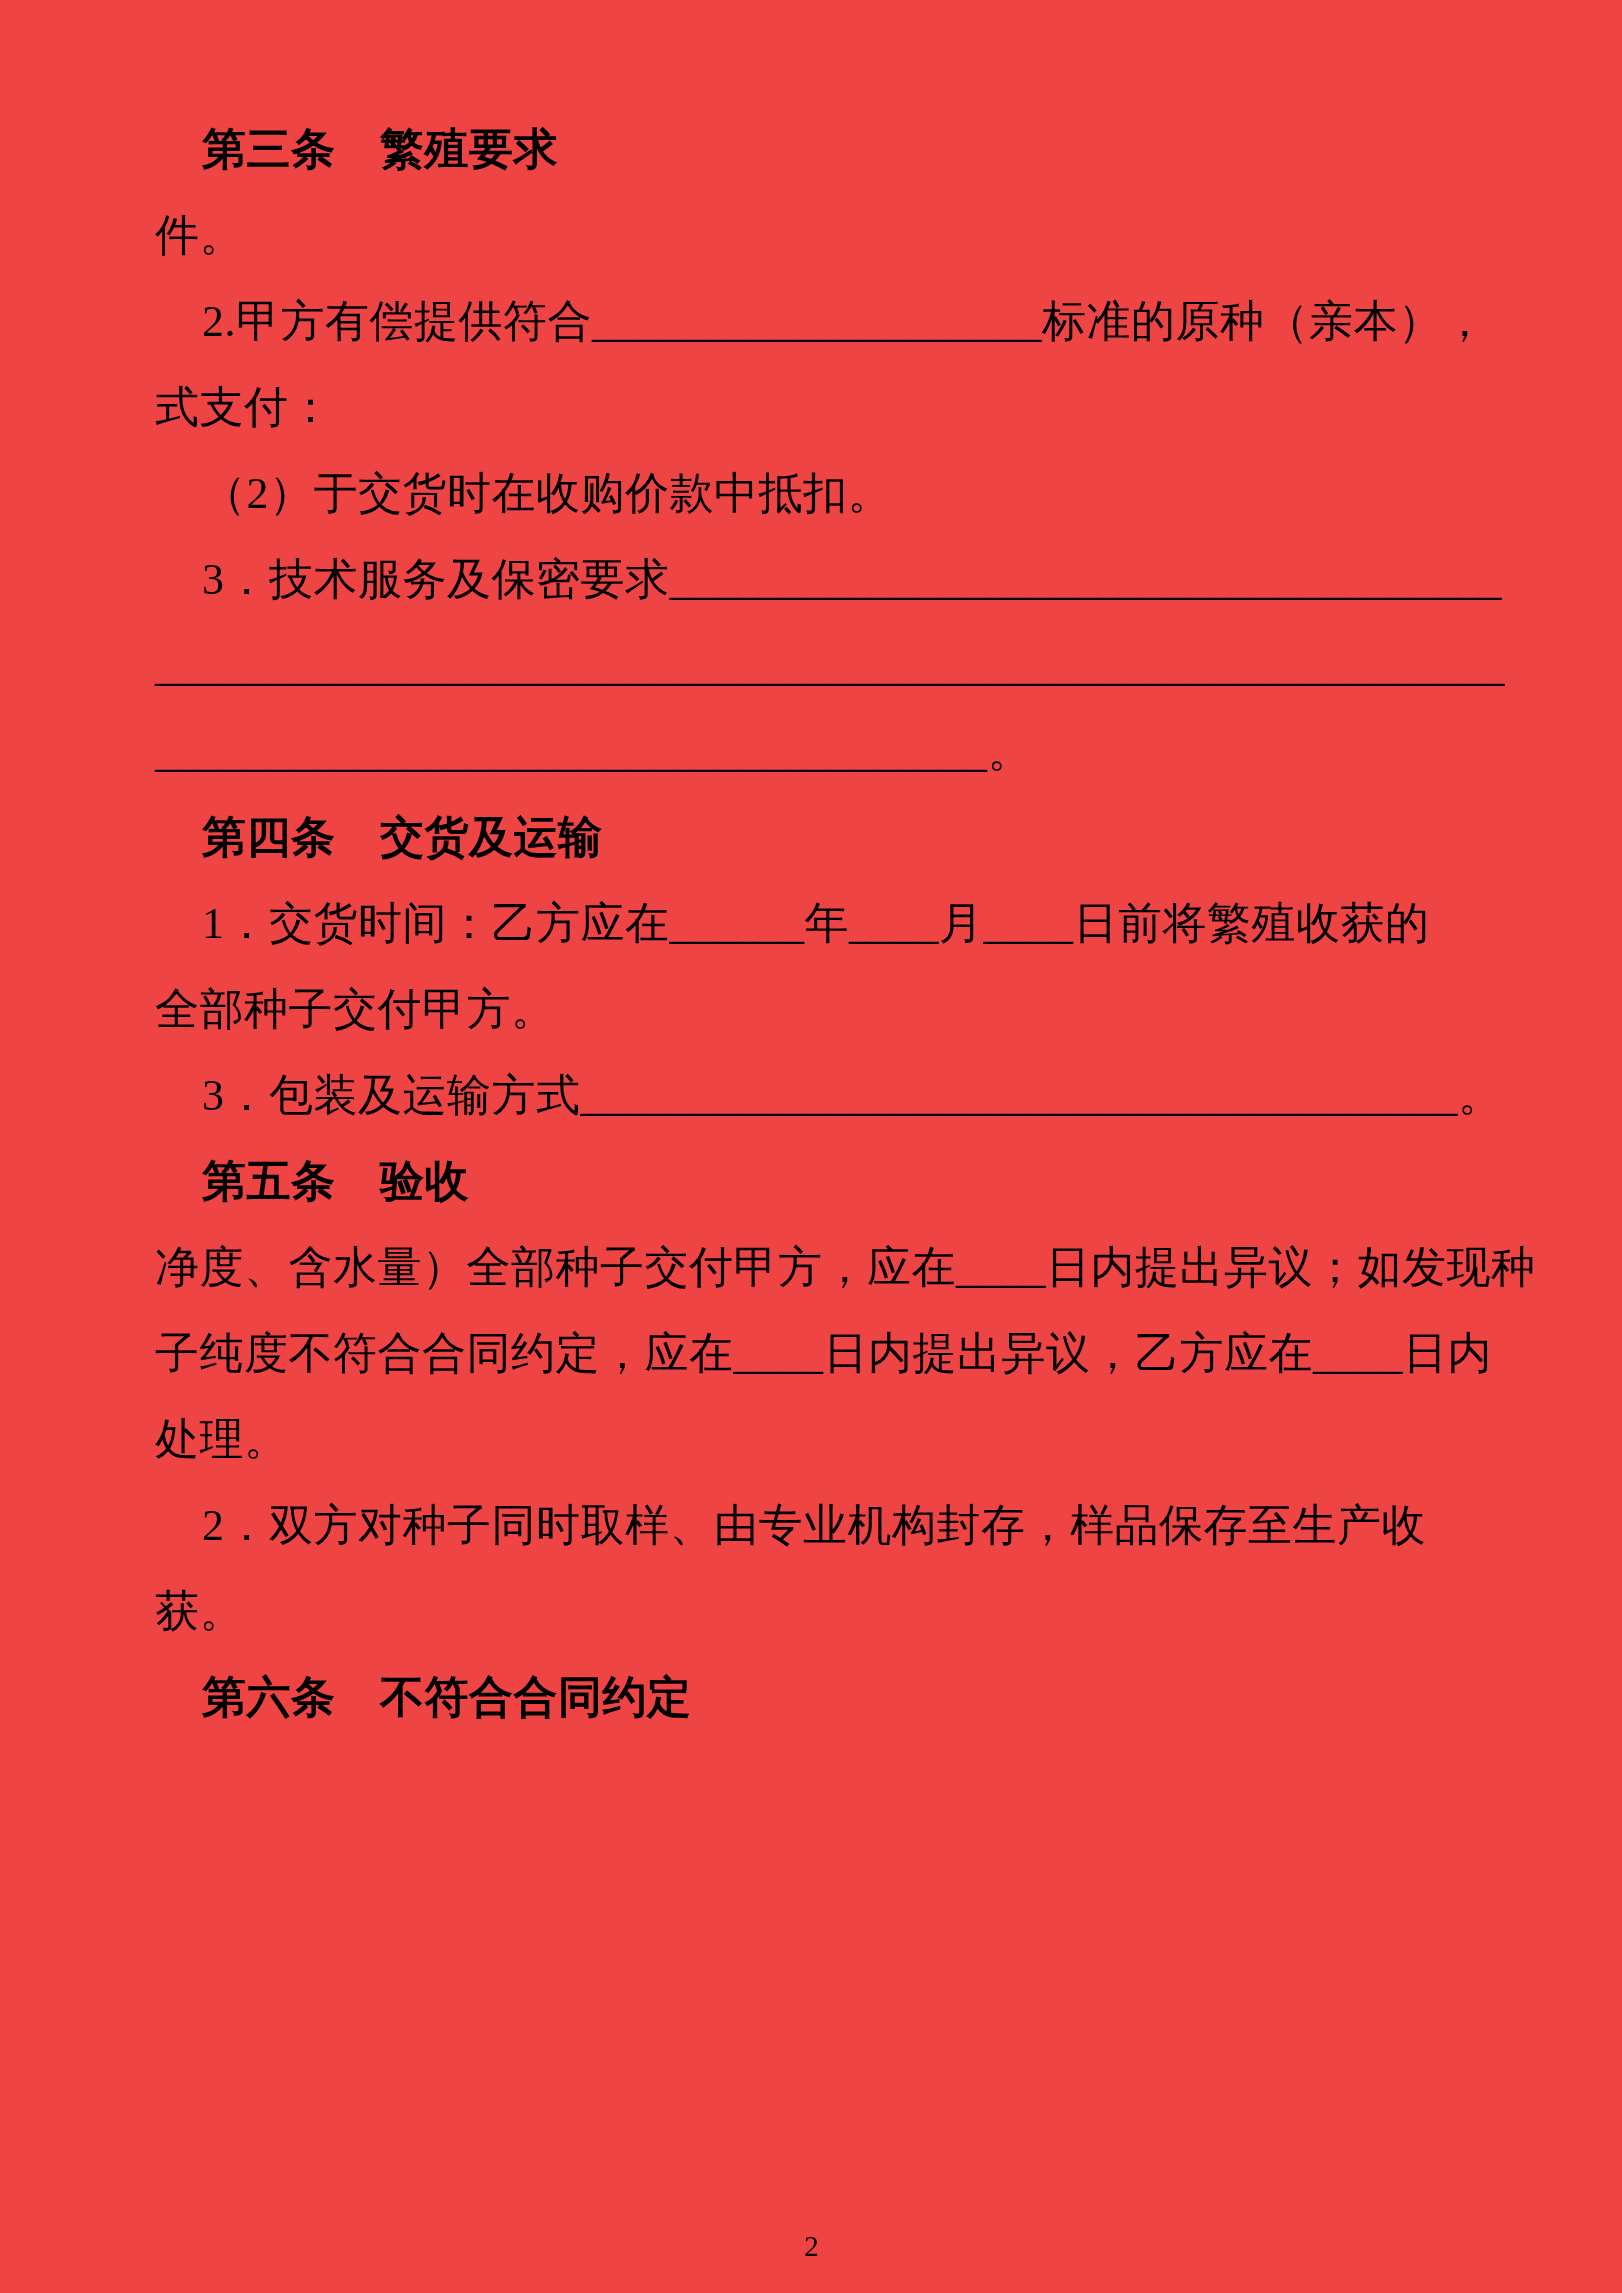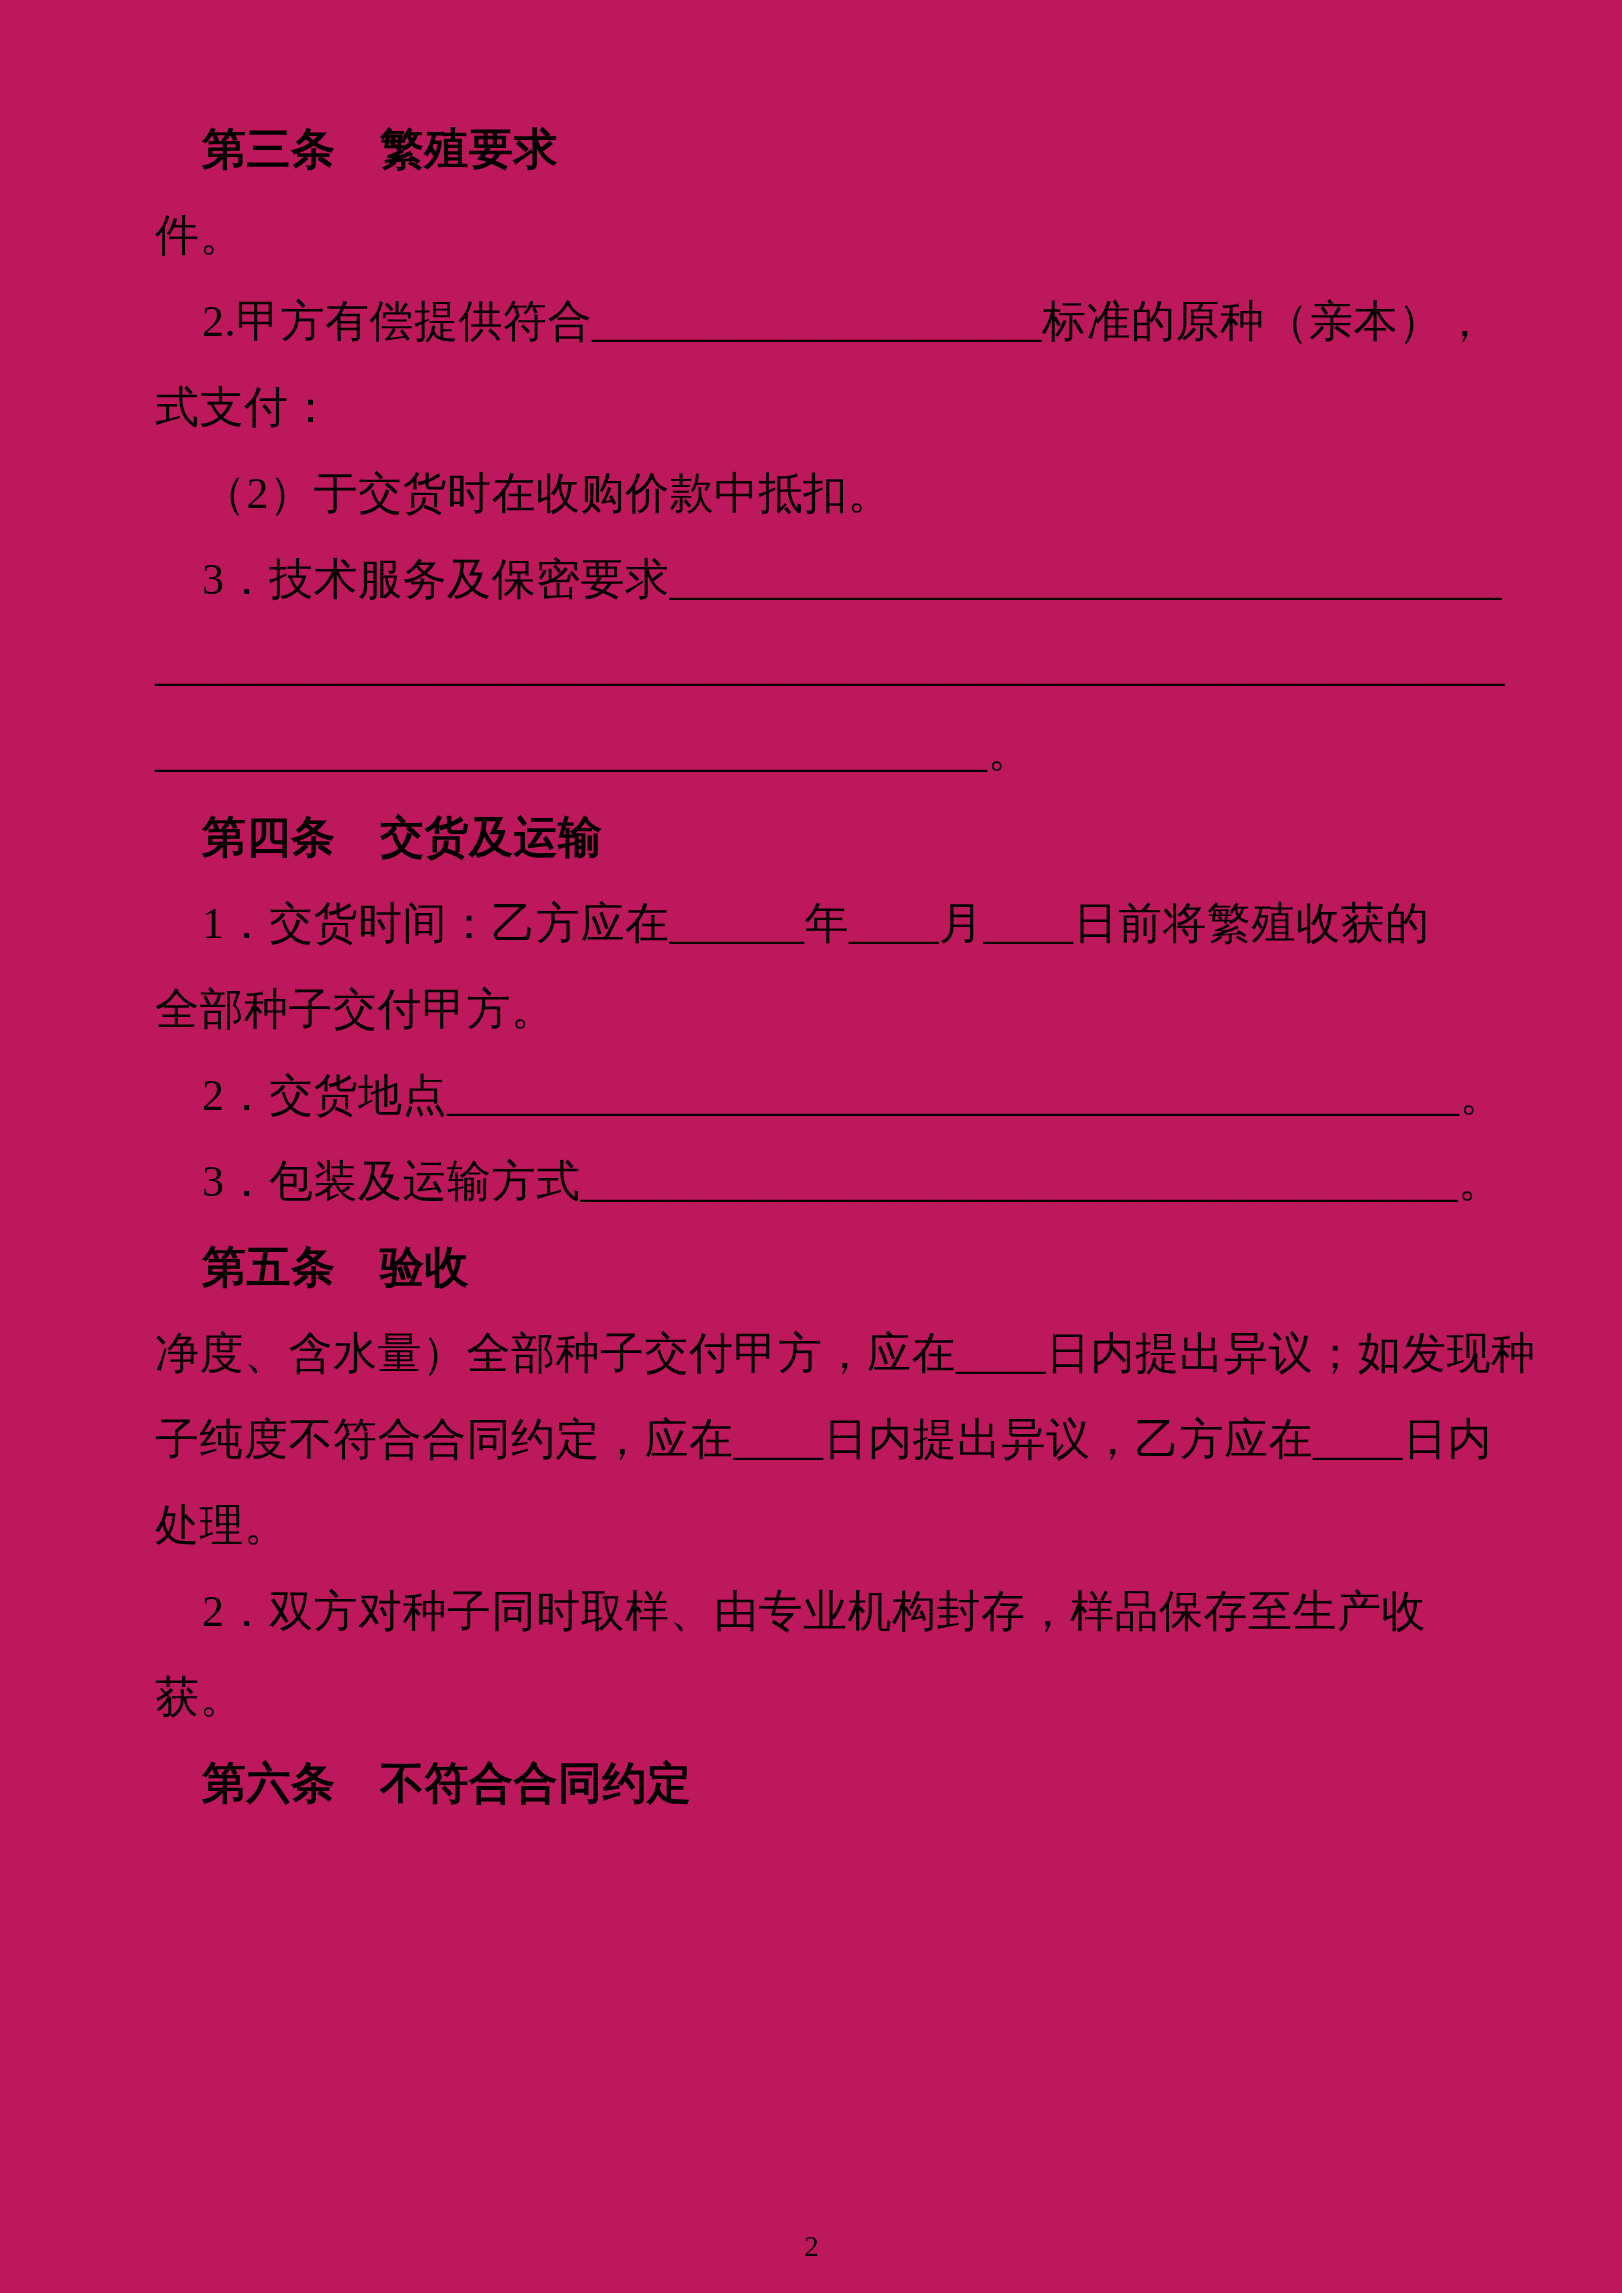--- a/index.html
+++ b/index.html
@@ -11,21 +11,21 @@
     height: 2294px;
     background: #ffffff;
     color: #000000;
     font-family: "Liberation Serif", "DejaVu Serif", serif;
     position: relative;
     overflow: hidden;
   }
   .page {
     position: absolute;
     inset: 0;
-    background: #be185d;
+    background: #ef4444;
   }
   .content {
     position: absolute;
     left: 155px;
     top: 107px;
     width: 1316px;
   }
   .line {
     font-size: 44px;
     line-height: 86px;
@@ -63,21 +63,20 @@
       <div class="line cont">件。</div>
       <div class="line first">2.甲方有偿提供符合____________________标准的原种（亲本），</div>
       <div class="line cont">式支付：</div>
       <div class="line first">（2）于交货时在收购价款中抵扣。</div>
       <div class="line first">3．技术服务及保密要求_____________________________________</div>
       <div class="line cont">____________________________________________________________</div>
       <div class="line cont">_____________________________________。</div>
       <div class="line heading">第四条　交货及运输</div>
       <div class="line first">1．交货时间：乙方应在______年____月____日前将繁殖收获的</div>
       <div class="line cont">全部种子交付甲方。</div>
-      <div class="line first">2．交货地点_____________________________________________。</div>
       <div class="line first">3．包装及运输方式_______________________________________。</div>
       <div class="line heading">第五条　验收</div>
       <div class="line cont">净度、含水量）全部种子交付甲方，应在____日内提出异议；如发现种</div>
       <div class="line cont">子纯度不符合合同约定，应在____日内提出异议，乙方应在____日内</div>
       <div class="line cont">处理。</div>
       <div class="line first">2．双方对种子同时取样、由专业机构封存，样品保存至生产收</div>
       <div class="line cont">获。</div>
       <div class="line heading">第六条　不符合合同约定</div>
     </div>
   <div class="page-number">2</div>

